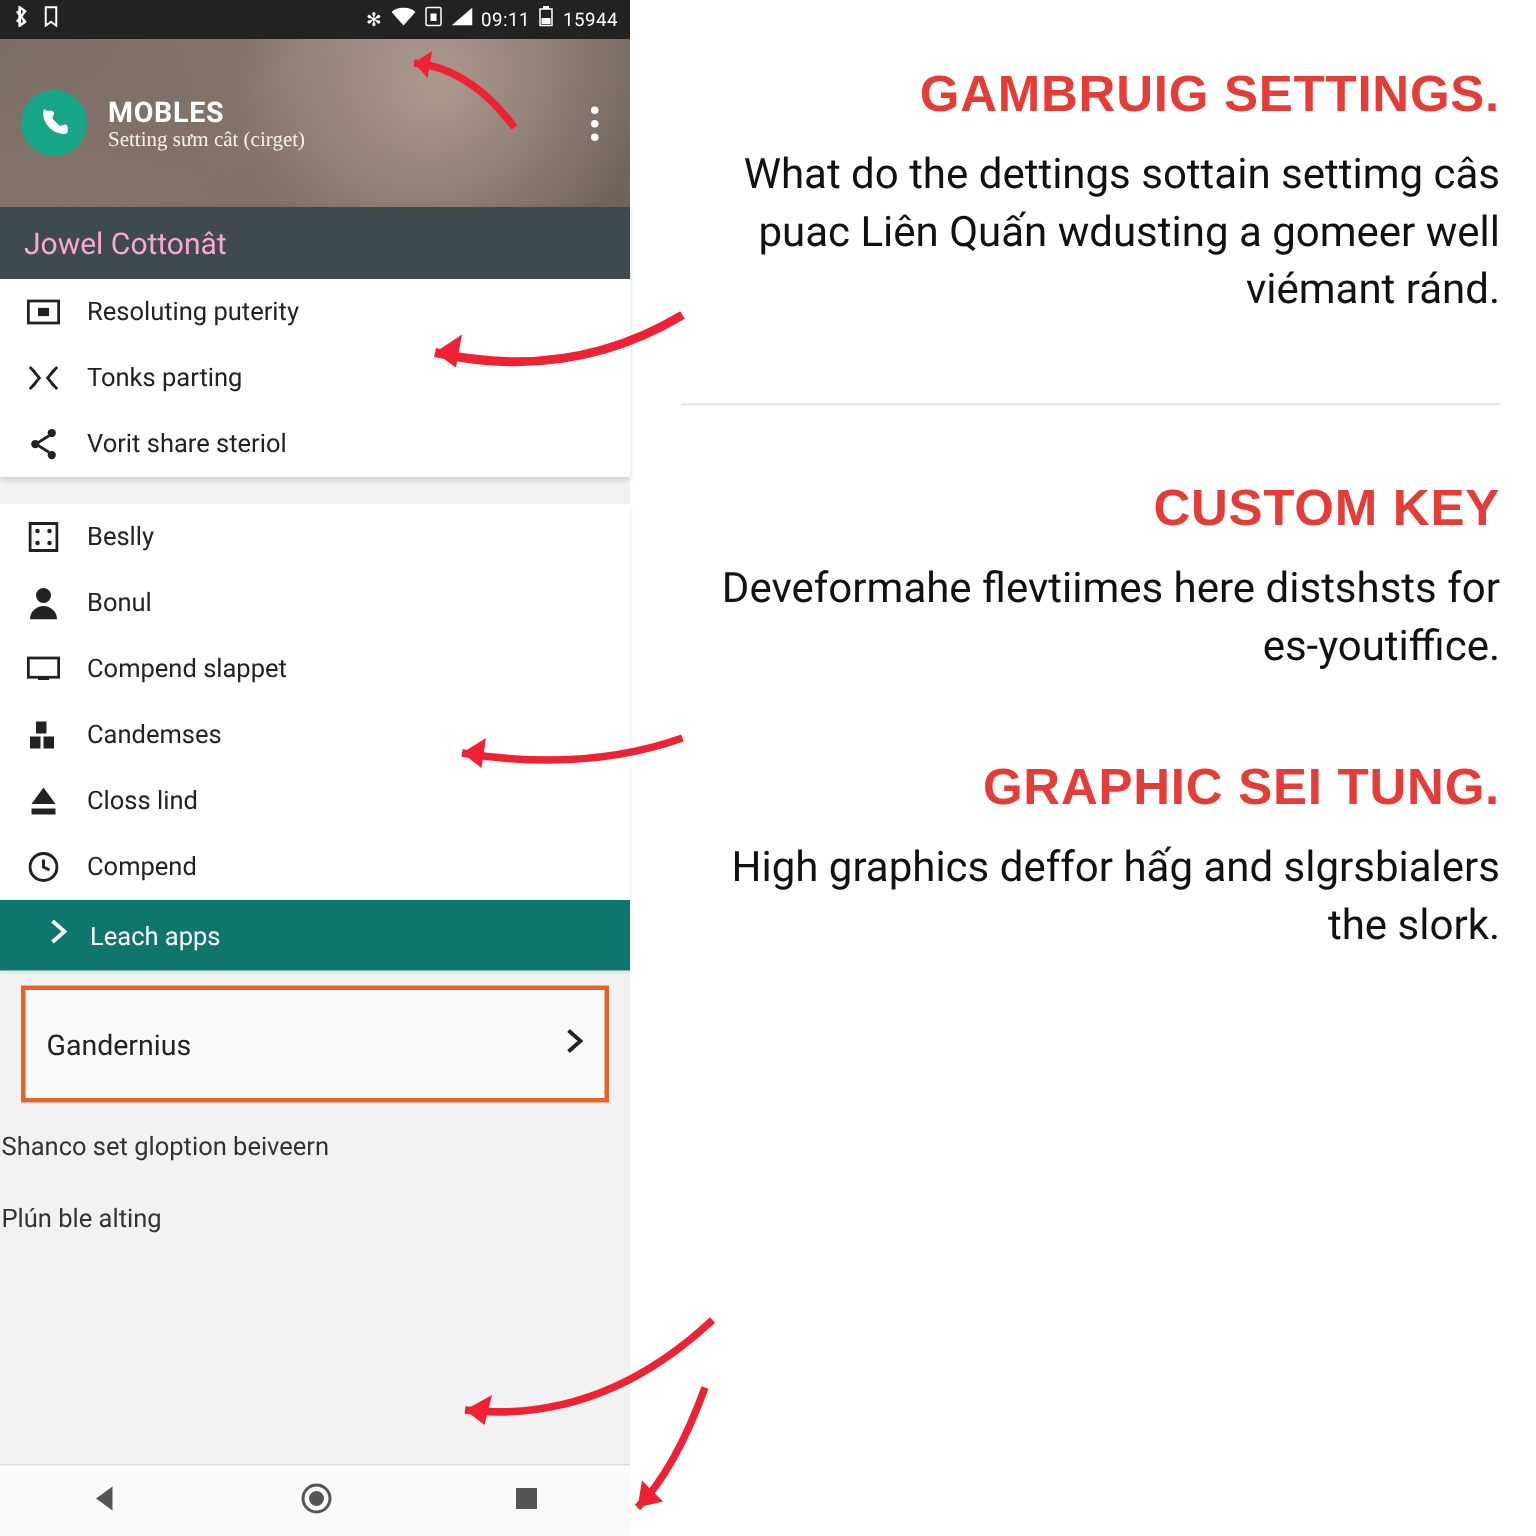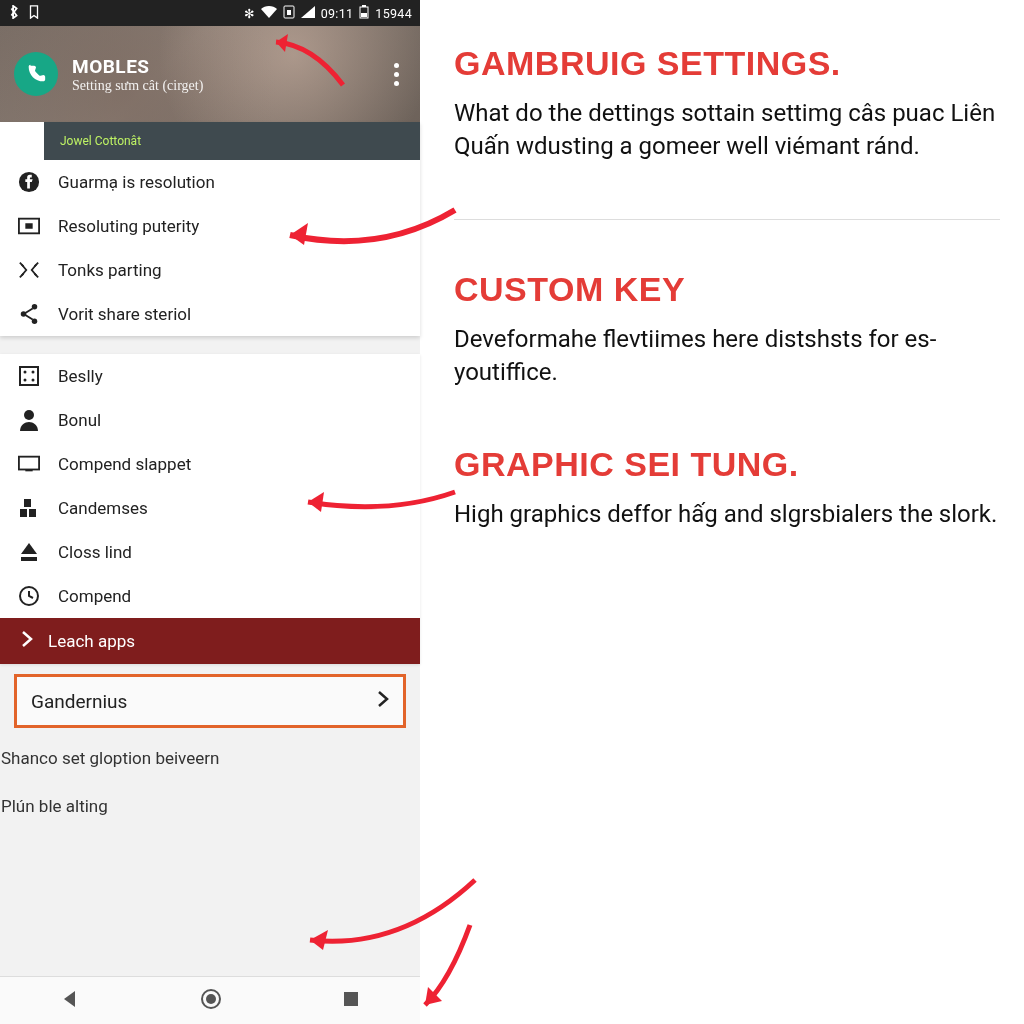--- a/index.html
+++ b/index.html
@@ -26,21 +26,21 @@
     color: #fff;
     font-size: 13px;
     display: flex;
     align-items: center;
     padding: 0 8px;
     gap: 6px;
   }
   .status-left { display: flex; gap: 8px; align-items: center; }
   .status-right { margin-left: auto; display: flex; gap: 6px; align-items: center; font-size: 12.5px; letter-spacing: .3px; }
   .header {
-    height: 96px;
+    height: 112px;
     background: linear-gradient(135deg,#7a6e66 0%, #8a7d74 40%, #6d625a 100%);
     background-image:
       radial-gradient(circle at 70% 30%, rgba(255,220,200,.35), transparent 45%),
       radial-gradient(circle at 30% 70%, rgba(120,100,90,.5), transparent 50%),
       linear-gradient(135deg,#7a6e66 0%, #8a7d74 40%, #6d625a 100%);
     display: flex;
     align-items: center;
     padding: 0 14px;
     color: #fff;
     gap: 14px;
@@ -57,50 +57,49 @@
   .overflow-dots { width: 20px; display:flex; flex-direction:column; gap:4px; align-items:center; }
   .overflow-dots span { width:5px; height:5px; border-radius:50%; background:#fff; }
 
   .card {
     background: #fff;
     margin: 0 0 18px 0;
     box-shadow: 0 2px 4px rgba(0,0,0,.15);
   }
   .card-hdr {
     background: #3f4a4f;
-    color: #bef264;
-    font-size: 12px;
+    color: #f9a8d4;
+    font-size: 20px;
     padding: 12px 16px;
-    margin-left: 44px;
   }
   .row {
     display: flex;
     align-items: center;
     gap: 18px;
     padding: 11px 18px;
     font-size: 17px;
     color: #222;
   }
   .icn { width: 22px; height: 22px; display:flex; align-items:center; justify-content:center; flex:0 0 22px; color:#222; }
 
   .list2 { background:#fff; box-shadow: 0 1px 3px rgba(0,0,0,.1); }
 
   .dark-row {
-    background: #7f1d1d;
+    background: #0f766e;
     color: #fff;
-    display:flex; align-items:center; gap:14px;
-    padding: 12px 20px;
+    display:flex; align-items:flex-end; gap:14px;
+    padding: 12px 32px;
     font-size: 17px;
   }
   .chevron-r { margin-left:auto; font-size:20px; }
 
   .gander {
     margin: 10px 14px 6px 14px;
     border: 3px solid #e2642a;
-    padding: 12px 14px;
+    padding: 24px 14px;
     display:flex; align-items:center;
     font-size: 19px;
     color:#222;
     background:#fafafa;
   }
   .gander .chevron-r { color:#222; }
 
   .plain-row { padding: 14px 1px; font-size:17px; color:#333; display:flex; align-items:center; }
   .plain-row .play { margin-left:auto; }
 
@@ -109,32 +108,33 @@
     height: 48px;
     background:#fafafa;
     border-top:1px solid #ddd;
     display:flex; align-items:center; justify-content:space-around;
   }
 
   .notes {
     flex: 1;
     padding: 44px 24px 0 34px;
     position: relative;
+    text-align: right;
   }
   .note { margin-bottom: 56px; }
   .note h2 {
     color: #e43c37;
     font-family: "Arial Black", Impact, sans-serif;
     font-weight: 900;
     font-stretch: condensed;
     letter-spacing: .5px;
     font-size: 34px;
     margin-bottom: 14px;
   }
-  .note p { font-size: 24px; line-height: 1.38; color:#111; }
+  .note p { font-size: 28px; line-height: 1.38; color:#111; }
   .divider { border-top:1px solid #ddd; margin-bottom:50px; }
 
   svg.arrow { position:absolute; pointer-events:none; }
 
   
   .stroke { fill:none; stroke:currentColor; stroke-width:2; }
 </style>
 </head>
 <body>
 
@@ -196,29 +196,20 @@
     <div class="overflow-dots">
       <span></span>
         <span></span>
         <span></span>
     </div>
   </div>
 
   <div class="card">
     <div class="card-hdr">Jowel Cottonât</div>
 
-    <div class="row">
-      <span class="icn">
-        <svg width="22" height="22" viewBox="0 0 24 24">
-            <circle cx="12" cy="12" r="11" fill="#222"></circle>
-            <path d="M13 7h2V4h-2c-2 0-3 1-3 3v2H8v3h2v7h3v-7h2l1-3h-3V8c0-1 0-1 1-1z" fill="#fff"></path>
-          </svg>
-      </span>
-      <span>Guarmạ is resolution</span>
-    </div>
     <div class="row">
       <span class="icn">
         <svg width="22" height="18" viewBox="0 0 24 18">
             <rect x="1" y="1" width="22" height="16" class="stroke"></rect>
             <rect x="8" y="6" width="8" height="6" fill="#222"></rect>
           </svg>
       </span>
       <span>Resoluting puterity</span>
     </div>
     <div class="row">

